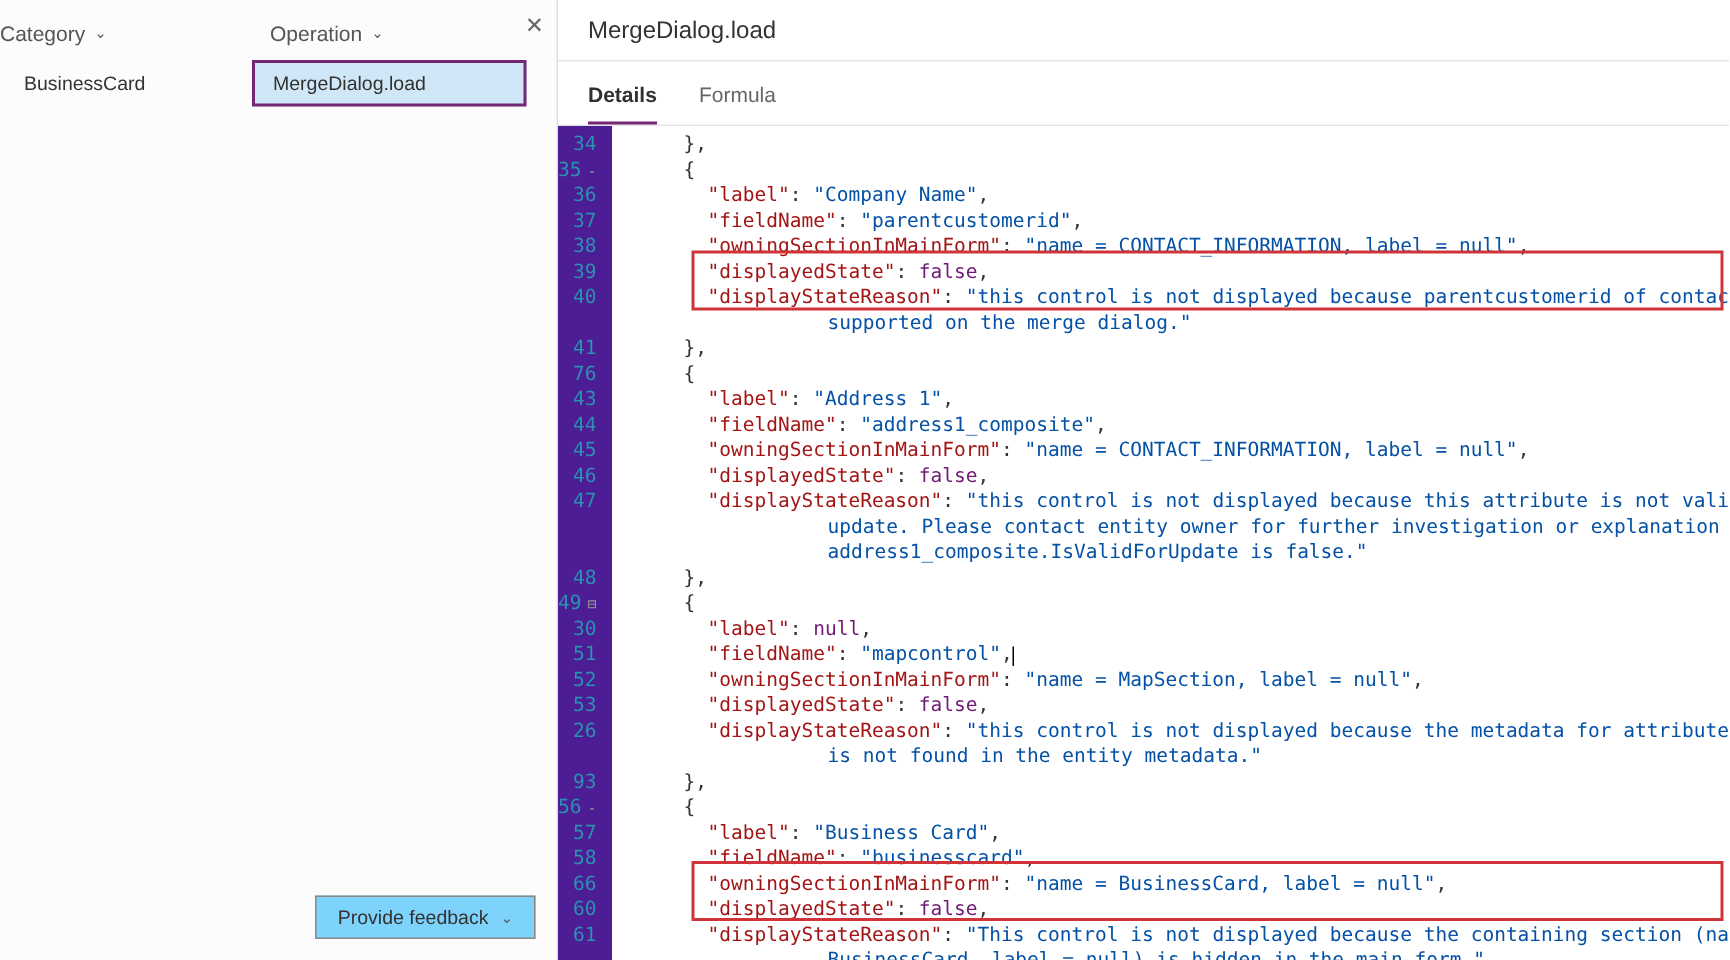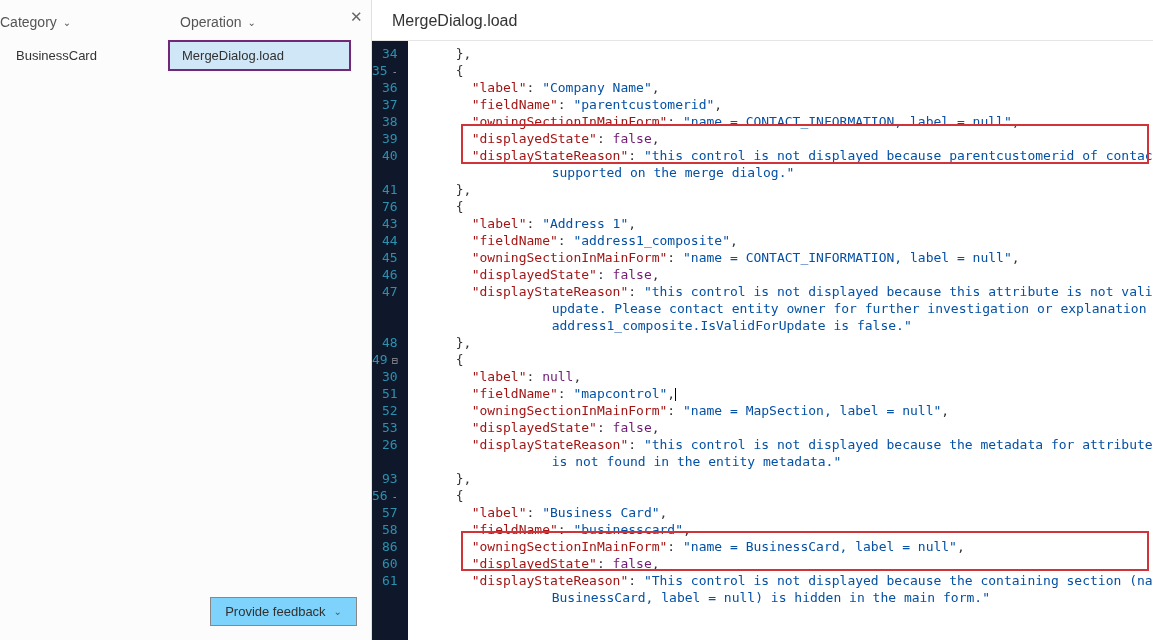--- a/index.html
+++ b/index.html
@@ -21,21 +21,21 @@
 .feedback{ margin-top:auto; padding:14px; display:flex; justify-content:flex-end; }
 .feedback-btn{ border:1px solid #8a8886; background:#7dd3fc; padding:6px 14px; font-size:13px; display:flex; align-items:center; gap:8px; cursor:pointer; }
 
 
 .right{ flex:1; display:flex; flex-direction:column; overflow:hidden; }
 .title{ padding:12px 20px 10px 20px; font-size:16px; color:#333; border-bottom:1px solid #e5e5e5; }
 .tabs{ display:flex; gap:28px; padding:10px 20px 0 20px; border-bottom:1px solid #e5e5e5; }
 .tab{ padding:4px 0 10px 0; font-size:14px; color:#666; cursor:pointer; border-bottom:2px solid transparent; }
 .tab.active{ color:#323130; border-bottom-color:#742774; font-weight:600; }
 .code-pane{ flex:1; display:flex; overflow:auto; }
-.gutter{ width:56px; text-align:right; padding:4px 10px 0 0; color:#2b91af; font-family:Consolas,monospace; font-size:13px; line-height:17px; background:#0f172a; }
+.gutter{ width:56px; text-align:right; padding:4px 10px 0 0; color:#2b91af; font-family:Consolas,monospace; font-size:13px; line-height:17px; background:#4c1d95; }
 .gutter .gl{ height:17px; }
 .gl .fold{ color:#999; font-size:10px; padding-left:4px; }
 .code{ flex:1; font-family:Consolas,monospace; font-size:13px; line-height:17px; padding:4px 0 0 4px; white-space:pre; position:relative; overflow:visible; }
 .ln{ display:block; height:17px; }
 .indent3{ padding-left:44px; }
 .indent4{ padding-left:60px; }
 .indent6{ padding-left:140px; }
 .p{ color:#333; }   
 .k{ color:#a31515; } 
 .s{ color:#0451a5; } 
@@ -73,20 +73,24 @@
     <div class="feedback">
       <div class="feedback-btn">
         <span>Provide feedback</span>
         <span class="chev">⌄</span>
       </div>
     </div>
   </div>
 
   <div class="right">
     <div class="title">MergeDialog.load</div>
+    <div class="tabs">
+      <div class="tab active">Details</div>
+      <div class="tab">Formula</div>
+    </div>
     <div class="code-pane">
       <div class="gutter" id="gutter">
           <div class="gl">34</div>
           <div class="gl">35<span class="fold">-</span></div>
           <div class="gl">36</div>
           <div class="gl">37</div>
           <div class="gl">38</div>
           <div class="gl">39</div>
           <div class="gl">40</div>
           <div class="gl"></div>
@@ -104,21 +108,21 @@
           <div class="gl">30</div>
           <div class="gl">51</div>
           <div class="gl">52</div>
           <div class="gl">53</div>
           <div class="gl">26</div>
           <div class="gl"></div>
           <div class="gl">93</div>
           <div class="gl">56<span class="fold">-</span></div>
           <div class="gl">57</div>
           <div class="gl">58</div>
-          <div class="gl">86</div>
+          <div class="gl">66</div>
           <div class="gl">60</div>
           <div class="gl">61</div>
           <div class="gl"></div>
         </div>
       <div class="code" id="code"><span class="ln indent3"><span class="p">},</span></span><span class="ln indent3"><span class="p">{</span></span><span class="ln indent4"><span class="k">"label"</span><span class="p">: </span><span class="s">"Company Name"</span><span class="p">,</span></span><span class="ln indent4"><span class="k">"fieldName"</span><span class="p">: </span><span class="s">"parentcustomerid"</span><span class="p">,</span></span><span class="ln indent4"><span class="k">"owningSectionInMainForm"</span><span class="p">: </span><span class="s">"name = CONTACT_INFORMATION, label = null"</span><span class="p">,</span></span><span class="ln indent4"><span class="k">"displayedState"</span><span class="p">: </span><span class="b">false</span><span class="p">,</span></span><span class="ln indent4"><span class="k">"displayStateReason"</span><span class="p">: </span><span class="s">"this control is not displayed because parentcustomerid of contact is not</span></span><span class="ln indent6"><span class="s">supported on the merge dialog."</span></span><span class="ln indent3"><span class="p">},</span></span><span class="ln indent3"><span class="p">{</span></span><span class="ln indent4"><span class="k">"label"</span><span class="p">: </span><span class="s">"Address 1"</span><span class="p">,</span></span><span class="ln indent4"><span class="k">"fieldName"</span><span class="p">: </span><span class="s">"address1_composite"</span><span class="p">,</span></span><span class="ln indent4"><span class="k">"owningSectionInMainForm"</span><span class="p">: </span><span class="s">"name = CONTACT_INFORMATION, label = null"</span><span class="p">,</span></span><span class="ln indent4"><span class="k">"displayedState"</span><span class="p">: </span><span class="b">false</span><span class="p">,</span></span><span class="ln indent4"><span class="k">"displayStateReason"</span><span class="p">: </span><span class="s">"this control is not displayed because this attribute is not valid for</span></span><span class="ln indent6"><span class="s">update. Please contact entity owner for further investigation or explanation of why</span></span><span class="ln indent6"><span class="s">address1_composite.IsValidForUpdate is false."</span></span><span class="ln indent3"><span class="p">},</span></span><span class="ln indent3"><span class="p">{</span></span><span class="ln indent4"><span class="k">"label"</span><span class="p">: </span><span class="b">null</span><span class="p">,</span></span><span class="ln indent4"><span class="k">"fieldName"</span><span class="p">: </span><span class="s">"mapcontrol"</span><span class="p">,</span><span class="cursor"></span></span><span class="ln indent4"><span class="k">"owningSectionInMainForm"</span><span class="p">: </span><span class="s">"name = MapSection, label = null"</span><span class="p">,</span></span><span class="ln indent4"><span class="k">"displayedState"</span><span class="p">: </span><span class="b">false</span><span class="p">,</span></span><span class="ln indent4"><span class="k">"displayStateReason"</span><span class="p">: </span><span class="s">"this control is not displayed because the metadata for attribute mapcontrol</span></span><span class="ln indent6"><span class="s">is not found in the entity metadata."</span></span><span class="ln indent3"><span class="p">},</span></span><span class="ln indent3"><span class="p">{</span></span><span class="ln indent4"><span class="k">"label"</span><span class="p">: </span><span class="s">"Business Card"</span><span class="p">,</span></span><span class="ln indent4"><span class="k">"fieldName"</span><span class="p">: </span><span class="s">"businesscard"</span><span class="p">,</span></span><span class="ln indent4"><span class="k">"owningSectionInMainForm"</span><span class="p">: </span><span class="s">"name = BusinessCard, label = null"</span><span class="p">,</span></span><span class="ln indent4"><span class="k">"displayedState"</span><span class="p">: </span><span class="b">false</span><span class="p">,</span></span><span class="ln indent4"><span class="k">"displayStateReason"</span><span class="p">: </span><span class="s">"This control is not displayed because the containing section (name =</span></span><span class="ln indent6"><span class="s">BusinessCard, label = null) is hidden in the main form."</span></span><div class="hlbox" style="top: 83px; left: 53px; width: 688px; height: 40px;"></div><div class="hlbox" style="top: 490px; left: 53px; width: 688px; height: 40px;"></div></div>
     </div>
   </div>
 </div>
 
 </body></html>

